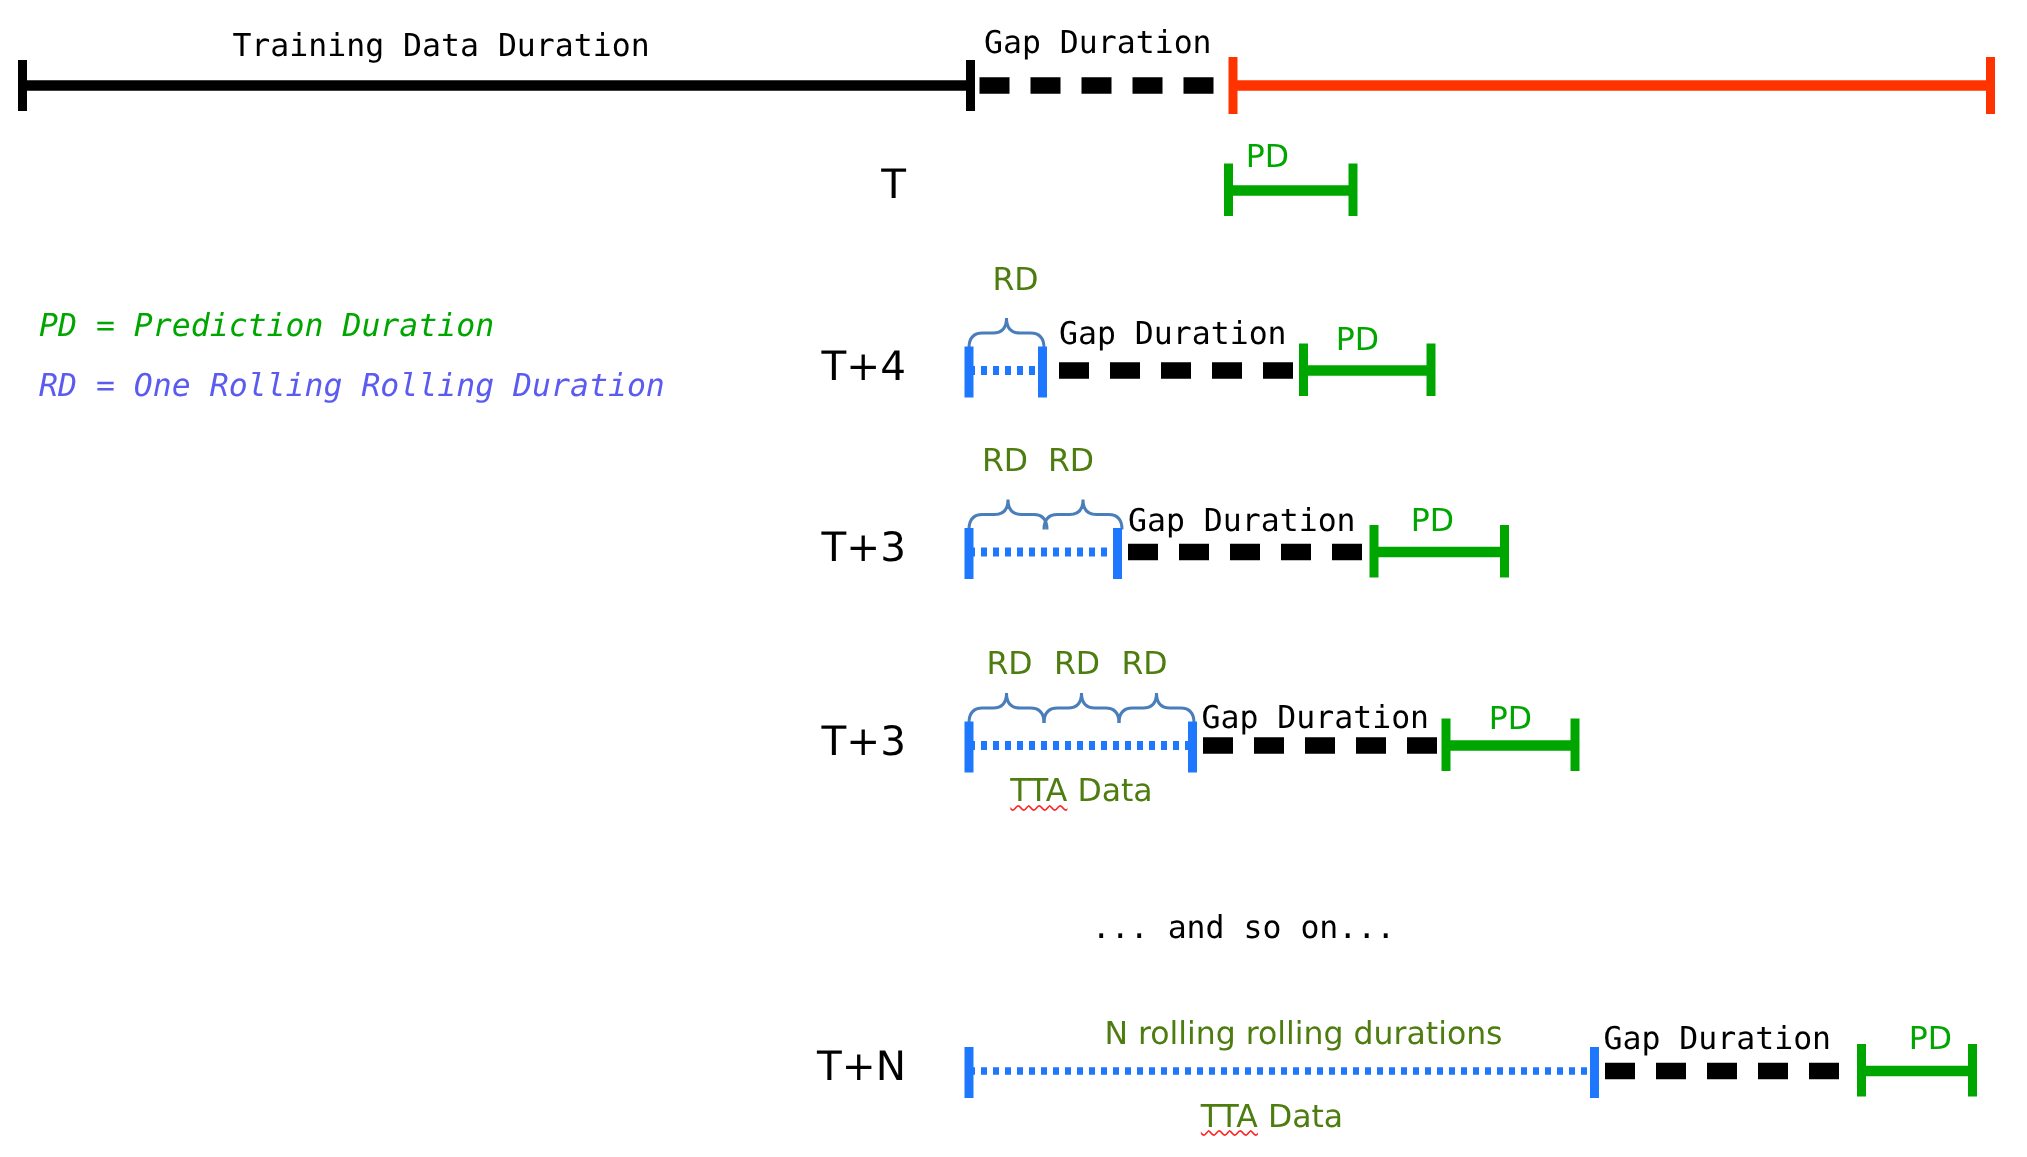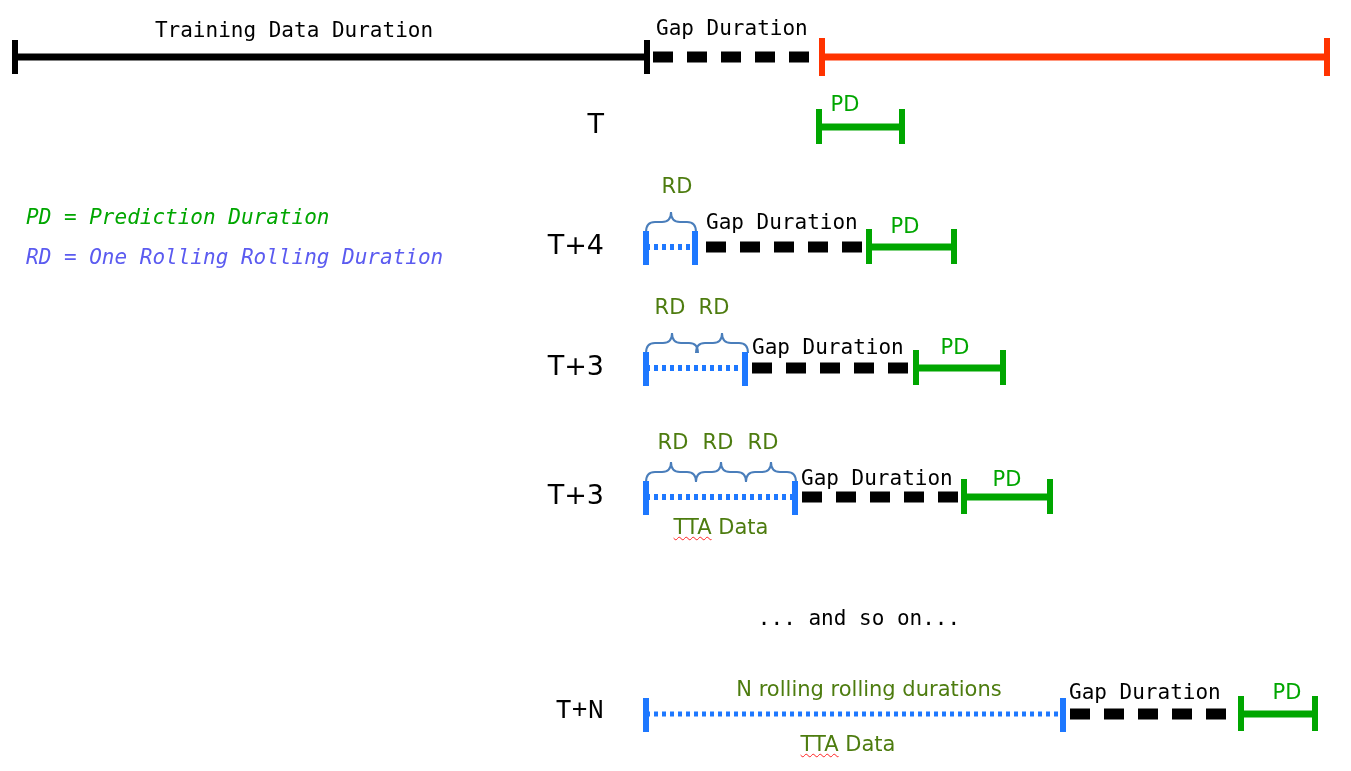--- a/index.html
+++ b/index.html
@@ -162,21 +162,21 @@
   <div class="txt t-legend c-violet" style="left:26px; top:247px;">RD = One Rolling Rolling Duration</div>
 
   <div class="txt t-rowlbl c-black sans right" style="left:604px; top:110px;">T</div>
 
   <div class="txt t-rowlbl c-black sans right" style="left:604px; top:231px;">T+4</div>
 
   <div class="txt t-rowlbl c-black sans right" style="left:604px; top:352px;">T+3</div>
 
   <div class="txt t-rowlbl c-black sans right" style="left:604px; top:481px;">T+3</div>
 
-  <div class="txt t-rowlbl c-black sans right" style="left:604px; top:698px;font-family:Liberation Mono, monospace;">T+N</div>
+  <div class="txt t-rowlbl c-black sans right" style="left:604px; top:698px;">T+N</div>
 
   <div class="txt t-label c-green sans center" style="left:845px; top:94px;">PD</div>
 
   <div class="txt t-label c-blue sans center" style="left:677px; top:176px;">RD</div>
 
   <div class="txt t-label c-black" style="left:706px; top:212px;">Gap Duration</div>
 
   <div class="txt t-label c-green sans center" style="left:905px; top:216px;">PD</div>
 
   <div class="txt t-label c-blue sans center" style="left:670px; top:297px;">RD</div>
@@ -192,21 +192,21 @@
   <div class="txt t-label c-blue sans center" style="left:718px; top:432px;">RD</div>
 
   <div class="txt t-label c-blue sans center" style="left:763px; top:432px;">RD</div>
 
   <div class="txt t-label c-black" style="left:801px; top:468px;">Gap Duration</div>
 
   <div class="txt t-label c-green sans center" style="left:1007px; top:469px;">PD</div>
 
   <div class="txt t-label c-blue sans center" style="left:721px; top:517px;"><span class="squiggle">TTA</span><span> Data</span></div>
 
-  <div class="txt t-soon c-black center" style="left:829px; top:608px;margin-left:30px;">... and so on...</div>
+  <div class="txt t-soon c-black center" style="left:829px; top:608px;">... and so on...</div>
 
   <div class="txt t-label c-blue sans center" style="left:869px; top:679px;">N rolling rolling durations</div>
 
   <div class="txt t-label c-black" style="left:1069px; top:682px;">Gap Duration</div>
 
   <div class="txt t-label c-green sans center" style="left:1287px; top:682px;">PD</div>
 
   <div class="txt t-label c-blue sans center" style="left:848px; top:734px;"><span class="squiggle">TTA</span><span> Data</span></div>
 
 </div>

